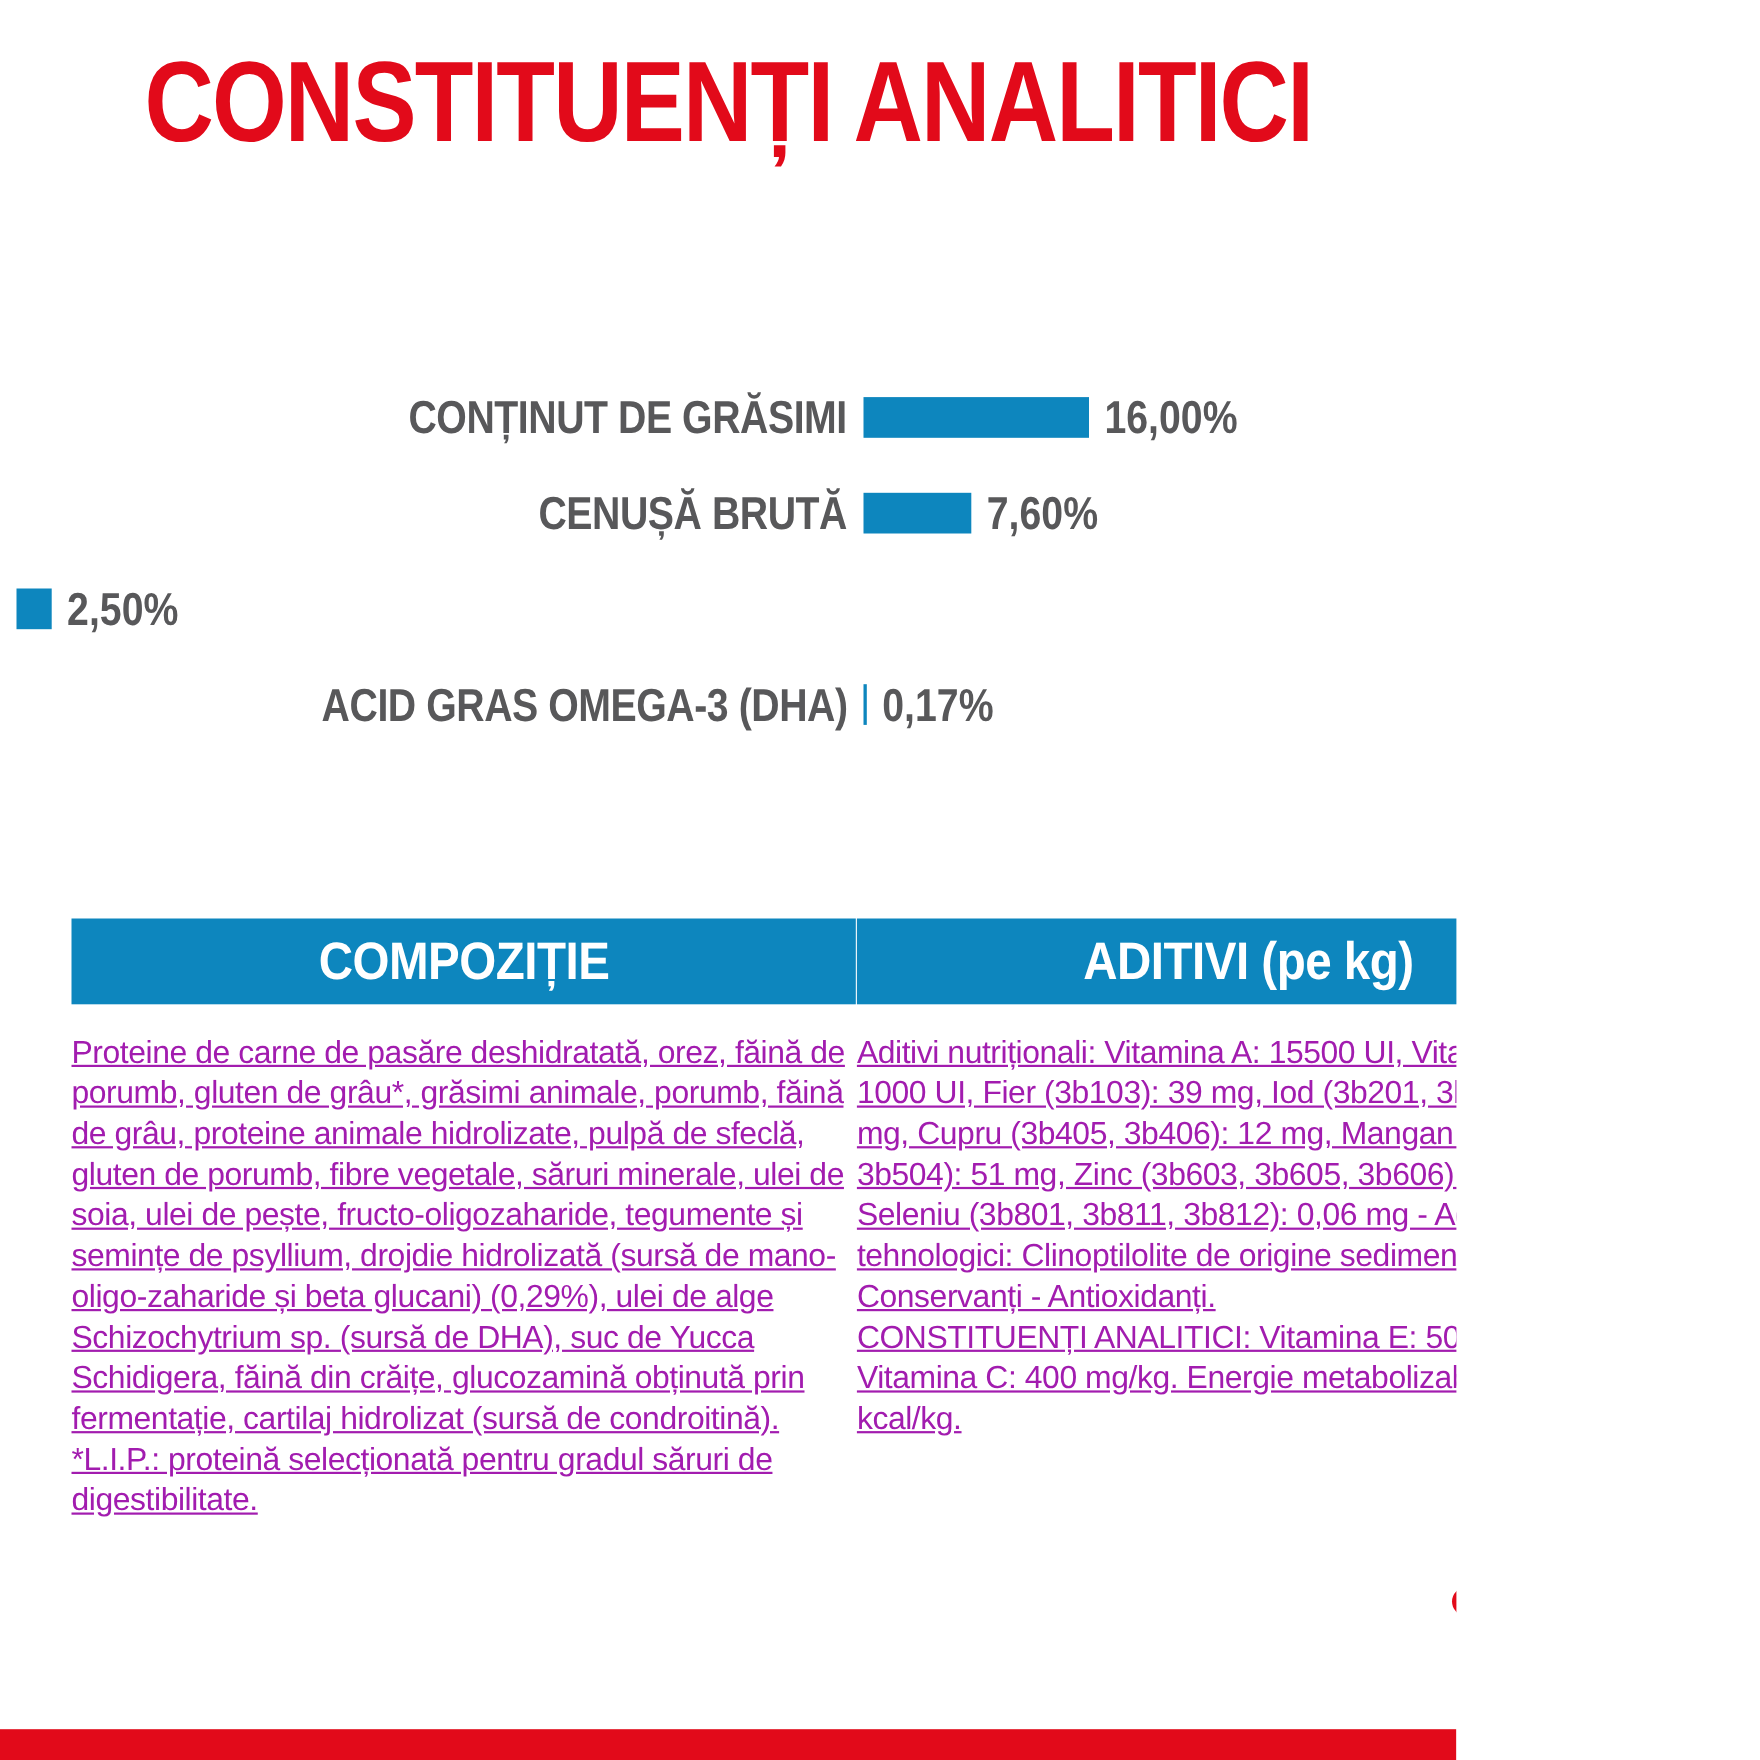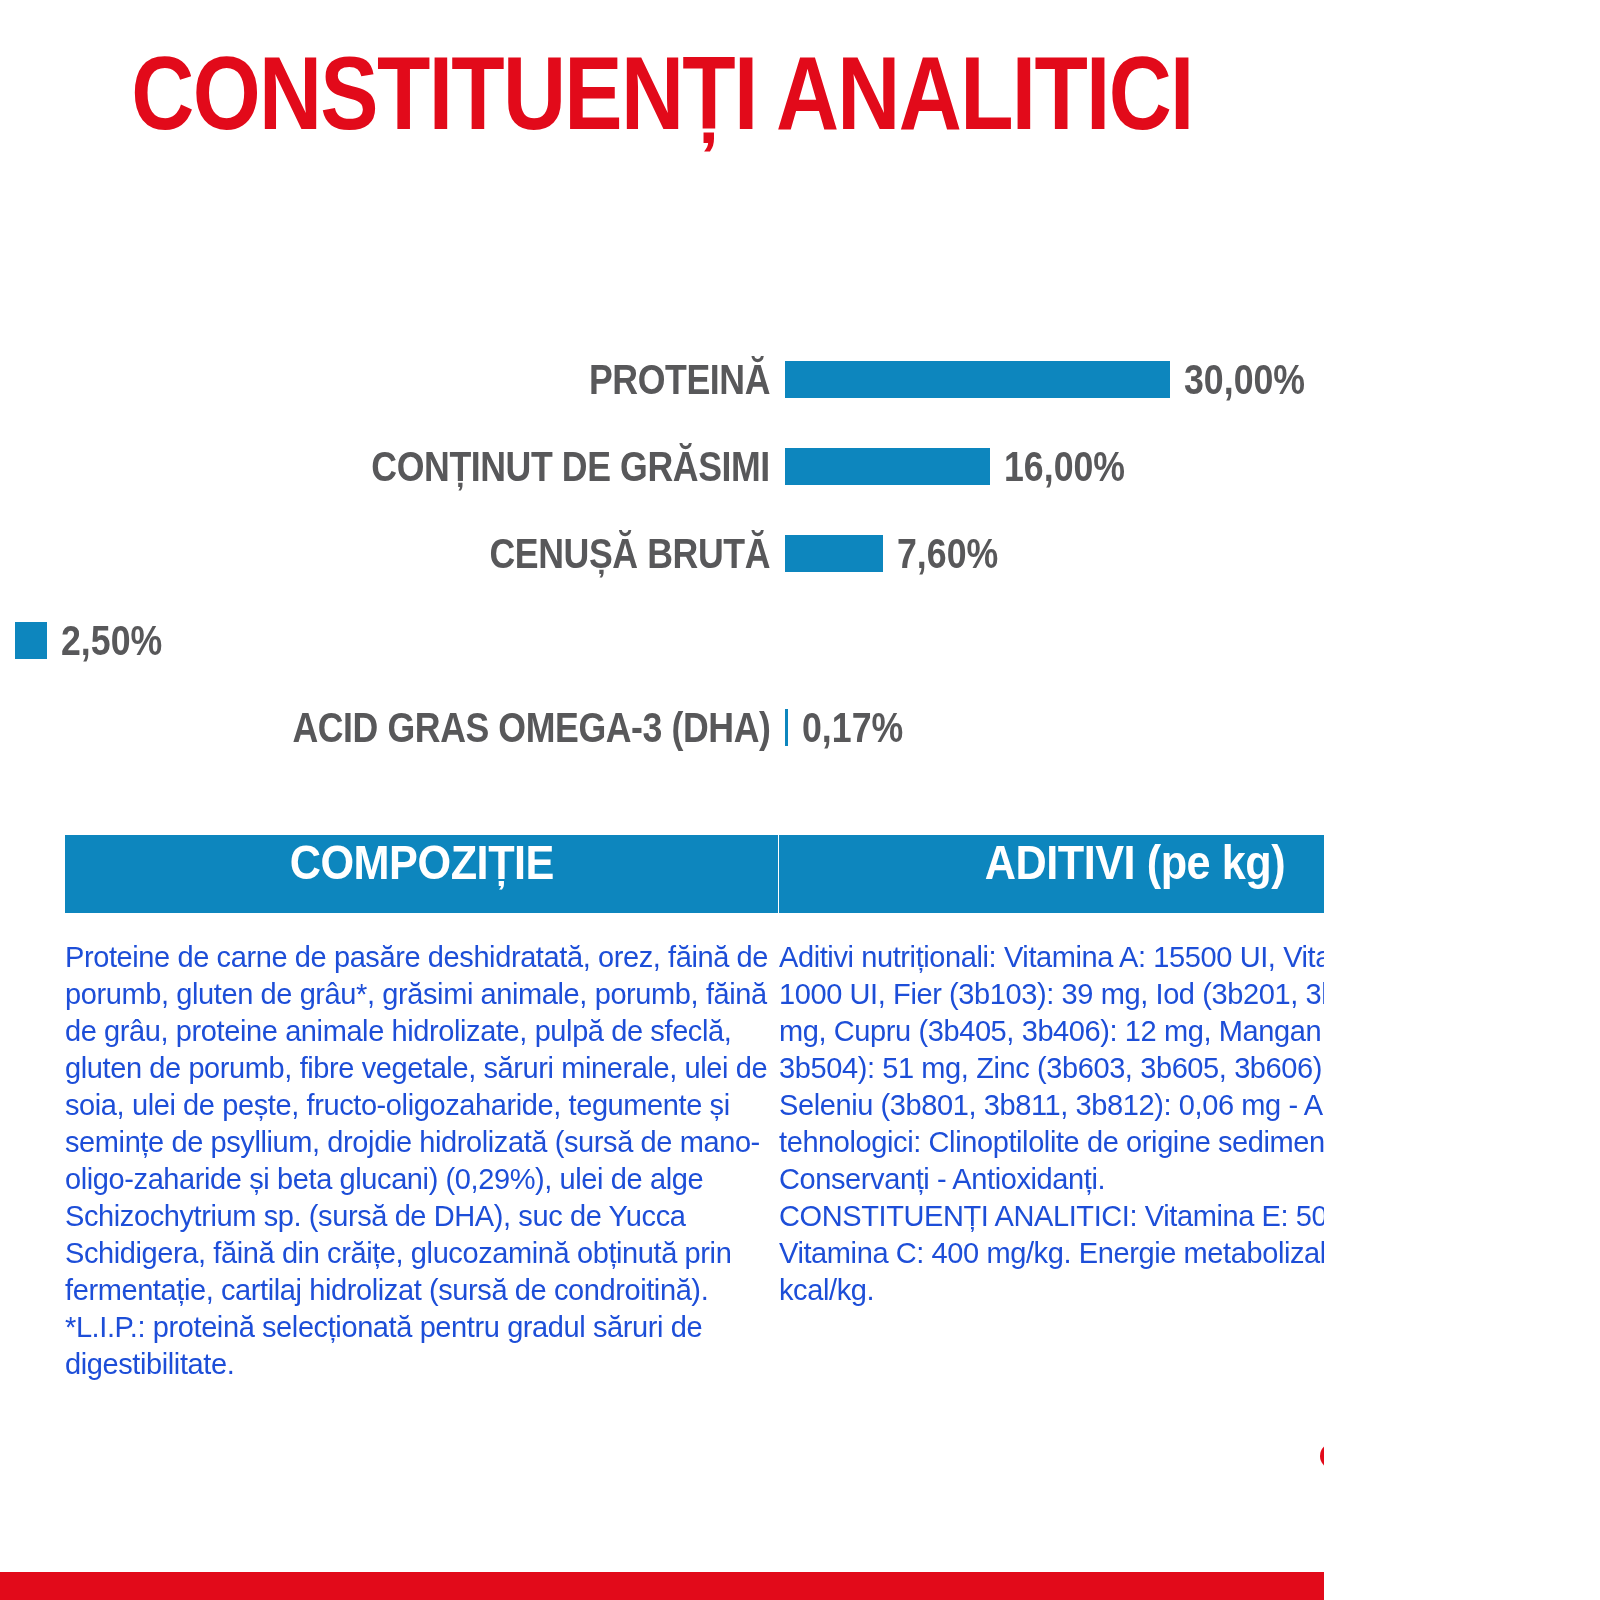--- a/index.html
+++ b/index.html
@@ -19,45 +19,40 @@
     transform:scaleX(.85);transform-origin:right center;letter-spacing:-.5px;white-space:nowrap;}
   .chart-bar{height:37px;background:#0d86be;margin-left:15px;flex:0 0 auto;}
   .chart-value{display:inline-block;font-weight:bold;font-size:42px;color:#58585a;
     margin-left:14px;transform:scaleX(.85);transform-origin:left center;white-space:nowrap;}
 
   
   .sections{position:absolute;top:835px;left:0;width:100%;height:0;}
   .section-col{position:absolute;top:0;}
   .section-col.left{left:65px;width:713px;}
   .section-col.right{left:779px;width:711px;}
-  .section-header{height:78px;background:#0d86be;display:flex;align-items:flex-start;justify-content:center;}
+  .section-header{height:78px;background:#0d86be;display:flex;align-items:center;justify-content:center;}
   .section-header span{display:inline-block;color:#ffffff;font-weight:bold;font-size:48px;
     transform:scaleX(.9);transform-origin:center;letter-spacing:-.5px;white-space:nowrap;}
-  .section-body{margin-top:26px;color:#1d4ed8;font-size:29px;line-height:37px;letter-spacing:-.4px;}
+  .section-body{margin-top:26px;color:#a21caf;font-size:29px;line-height:37px;letter-spacing:-.4px;text-decoration:underline;}
   .section-body p{margin:0;}
 
   
   .crown-logo{position:absolute;left:1318px;top:1420px;}
 
   
   .bottom-strip{position:absolute;left:0;bottom:0;width:100%;height:28px;background:#e20a1a;}
 </style>
 </head>
 <body>
 
 <div id="page">
 
   <div class="main-title">CONSTITUENȚI ANALITICI</div>
 
   <div class="chart">
-      <div class="chart-row">
-        <div class="chart-label-cell"><span class="chart-label">PROTEINĂ</span></div>
-        <div class="chart-bar" style="width: 385px; background: rgb(13, 134, 190);"></div>
-        <span class="chart-value">30,00%</span>
-      </div>
       <div class="chart-row">
         <div class="chart-label-cell"><span class="chart-label">CONȚINUT DE GRĂSIMI</span></div>
         <div class="chart-bar" style="width: 205px; background: rgb(13, 134, 190);"></div>
         <span class="chart-value">16,00%</span>
       </div>
       <div class="chart-row">
         <div class="chart-label-cell"><span class="chart-label">CENUȘĂ BRUTĂ</span></div>
         <div class="chart-bar" style="width: 98px; background: rgb(13, 134, 190);"></div>
         <span class="chart-value">7,60%</span>
       </div>

